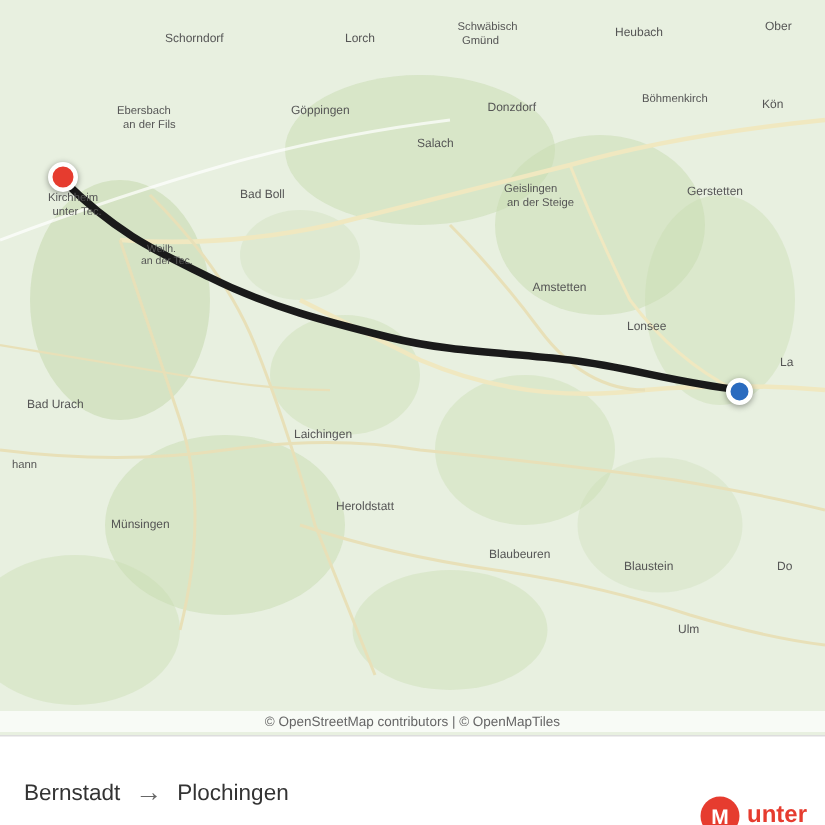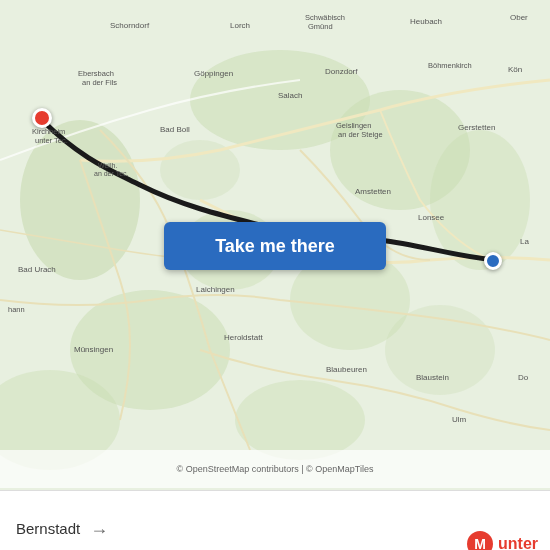--- a/index.html
+++ b/index.html
@@ -87,21 +87,21 @@
 
     #attribution {
       position: absolute;
       bottom: 2px;
       left: 0;
       right: 0;
       text-align: center;
       font-size: 9px;
       color: #666;
       background: rgba(255,255,255,0.7);
-      padding: 14px 0;
+      padding: 2px 0;
     }
 
     
     .origin-pin {
       position: absolute;
       width: 20px;
       height: 20px;
       border-radius: 50%;
       background: #e63c2f;
       border: 3px solid white;
@@ -188,29 +188,29 @@
     <text x="520" y="244" font-size="8" fill="#555" font-family="Arial">La</text>
   </svg>
 
   
   <div class="origin-pin" style="top: 108px; left: 32px;"></div>
 
   
   <div class="dest-pin" style="top: 252px; left: 484px;"></div>
 
   
-  <button id="take-me-there-btn">Take me there</button>
 
   
   <div id="attribution">© OpenStreetMap contributors | © OpenMapTiles</div>
 </div>
 
 <div id="bottom-bar">
   <span id="route-from">Bernstadt</span>
   <span id="route-arrow">→</span>
+  <span id="route-to">Plochingen</span>
 
   <div id="moovit-logo">
 
     <svg width="28" height="28" viewBox="0 0 28 28">
       <circle cx="14" cy="14" r="13" fill="#e63c2f"></circle>
       <text x="14" y="19" font-size="14" font-weight="bold" fill="white" text-anchor="middle" font-family="Arial">M</text>
     </svg>
     <span id="moovit-text">unter</span>
   </div>
 </div>

